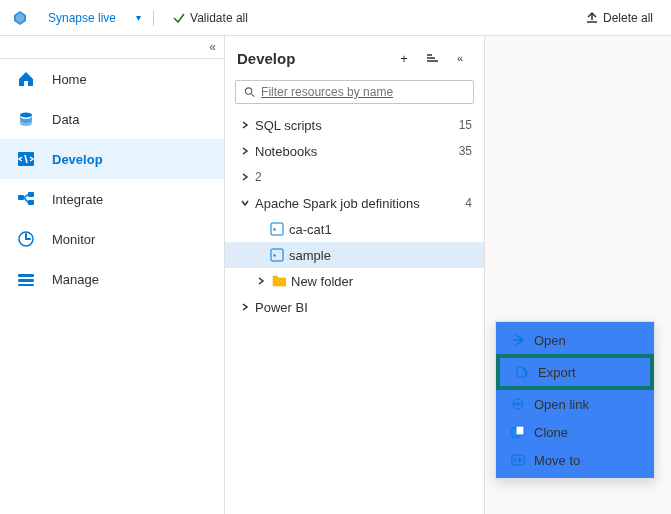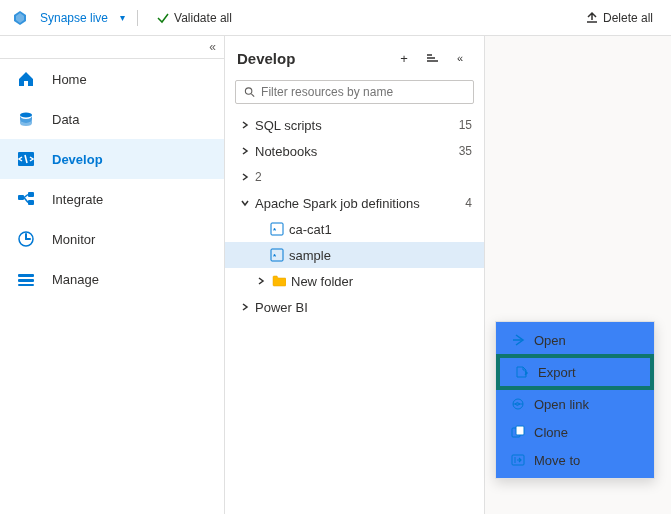--- a/index.html
+++ b/index.html
@@ -21,21 +21,21 @@
       border-bottom: 1px solid #e0e0e0;
       display: flex;
       align-items: center;
       padding: 0 12px;
       gap: 8px;
       flex-shrink: 0;
     }
     .top-bar-logo {
       display: flex;
       align-items: center;
-      gap: 12px;
+      gap: 20px;
       color: #0078d4;
       font-size: 12px;
     }
     .top-bar-logo svg {
       width: 16px; height: 16px;
     }
     .top-bar-divider {
       width: 1px;
       height: 16px;
       background: #ccc;
@@ -150,20 +150,21 @@
       margin: 4px 10px 8px 10px;
       border: 1px solid #c8c6c4;
       border-radius: 2px;
       padding: 4px 8px;
       font-size: 12px;
       color: #605e5c;
       display: flex;
       align-items: center;
       gap: 6px;
       background: #fff;
+      text-decoration: underline;
     }
     .filter-input input {
       border: none;
       outline: none;
       font-size: 12px;
       color: #605e5c;
       width: 100%;
       font-family: inherit;
     }
 

